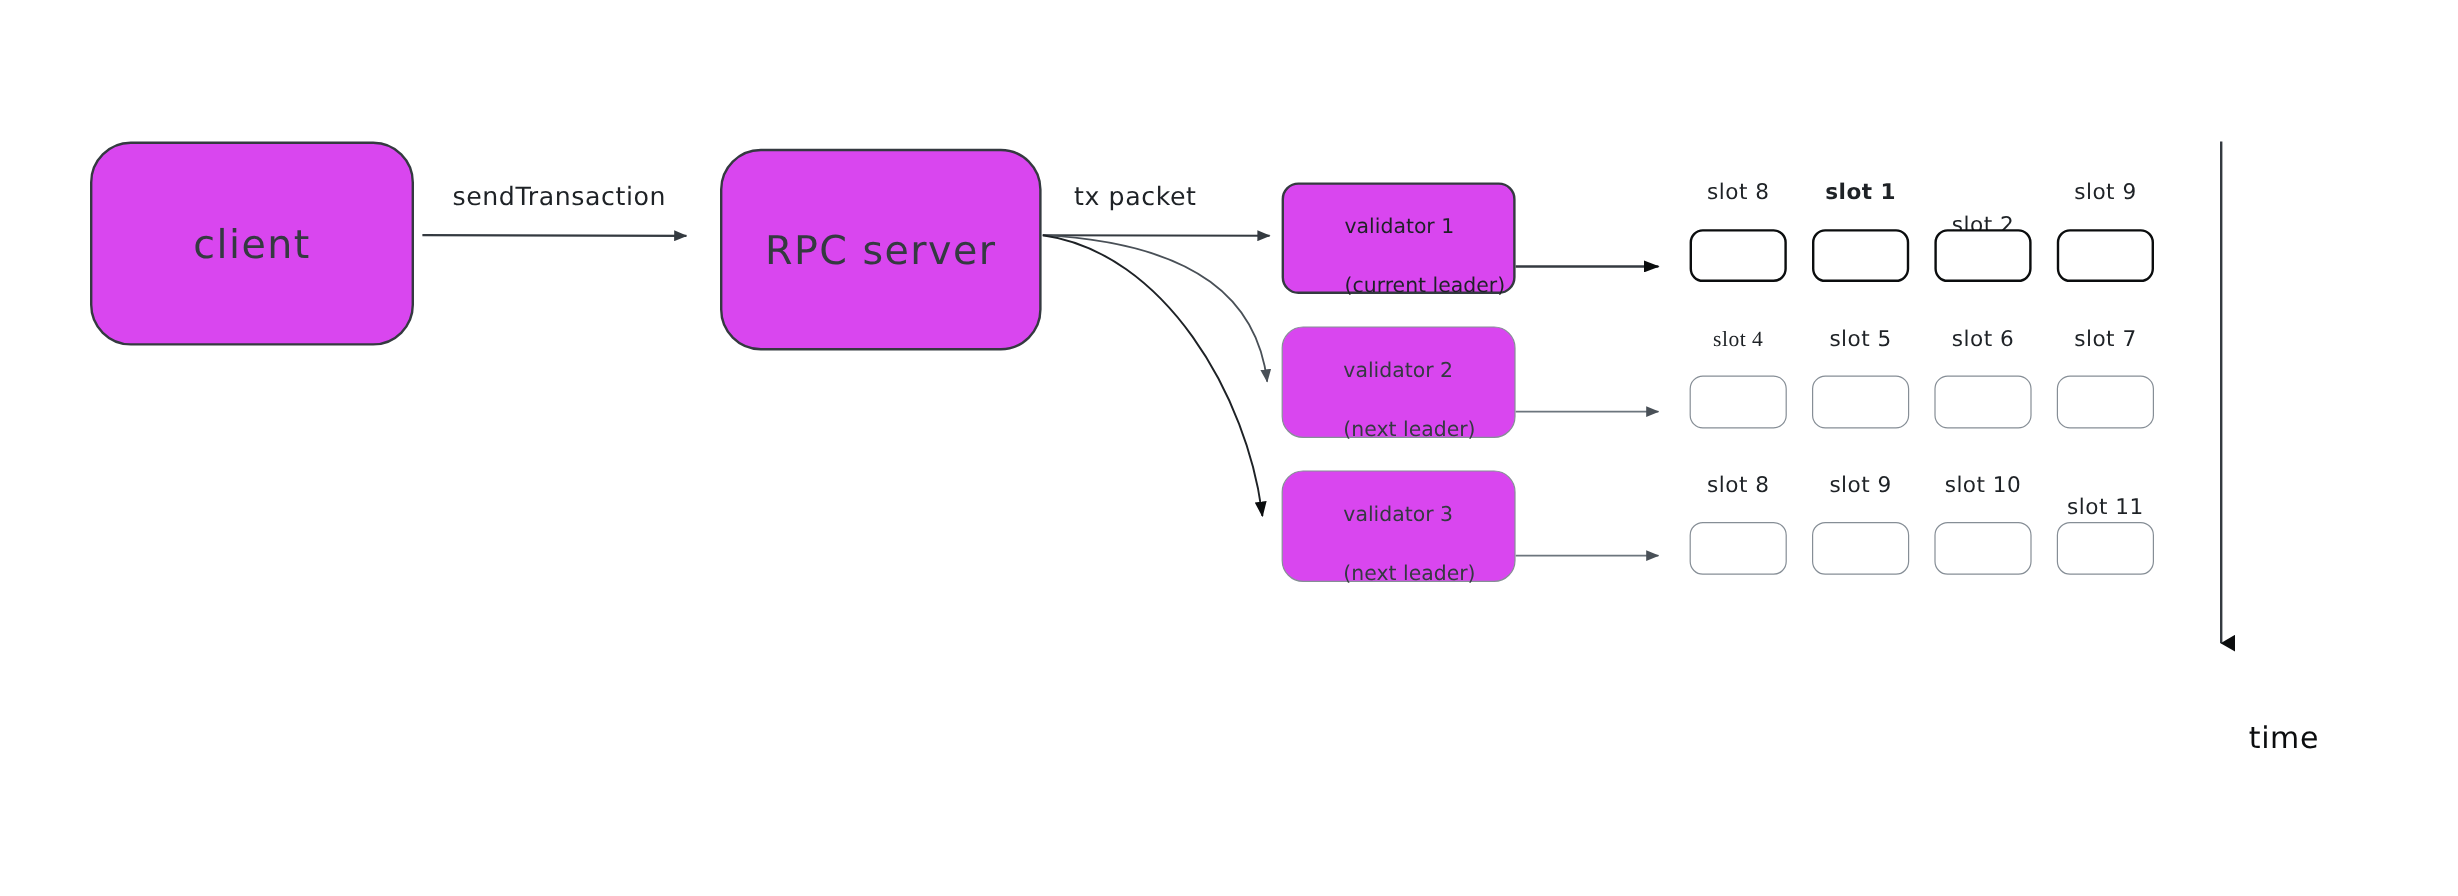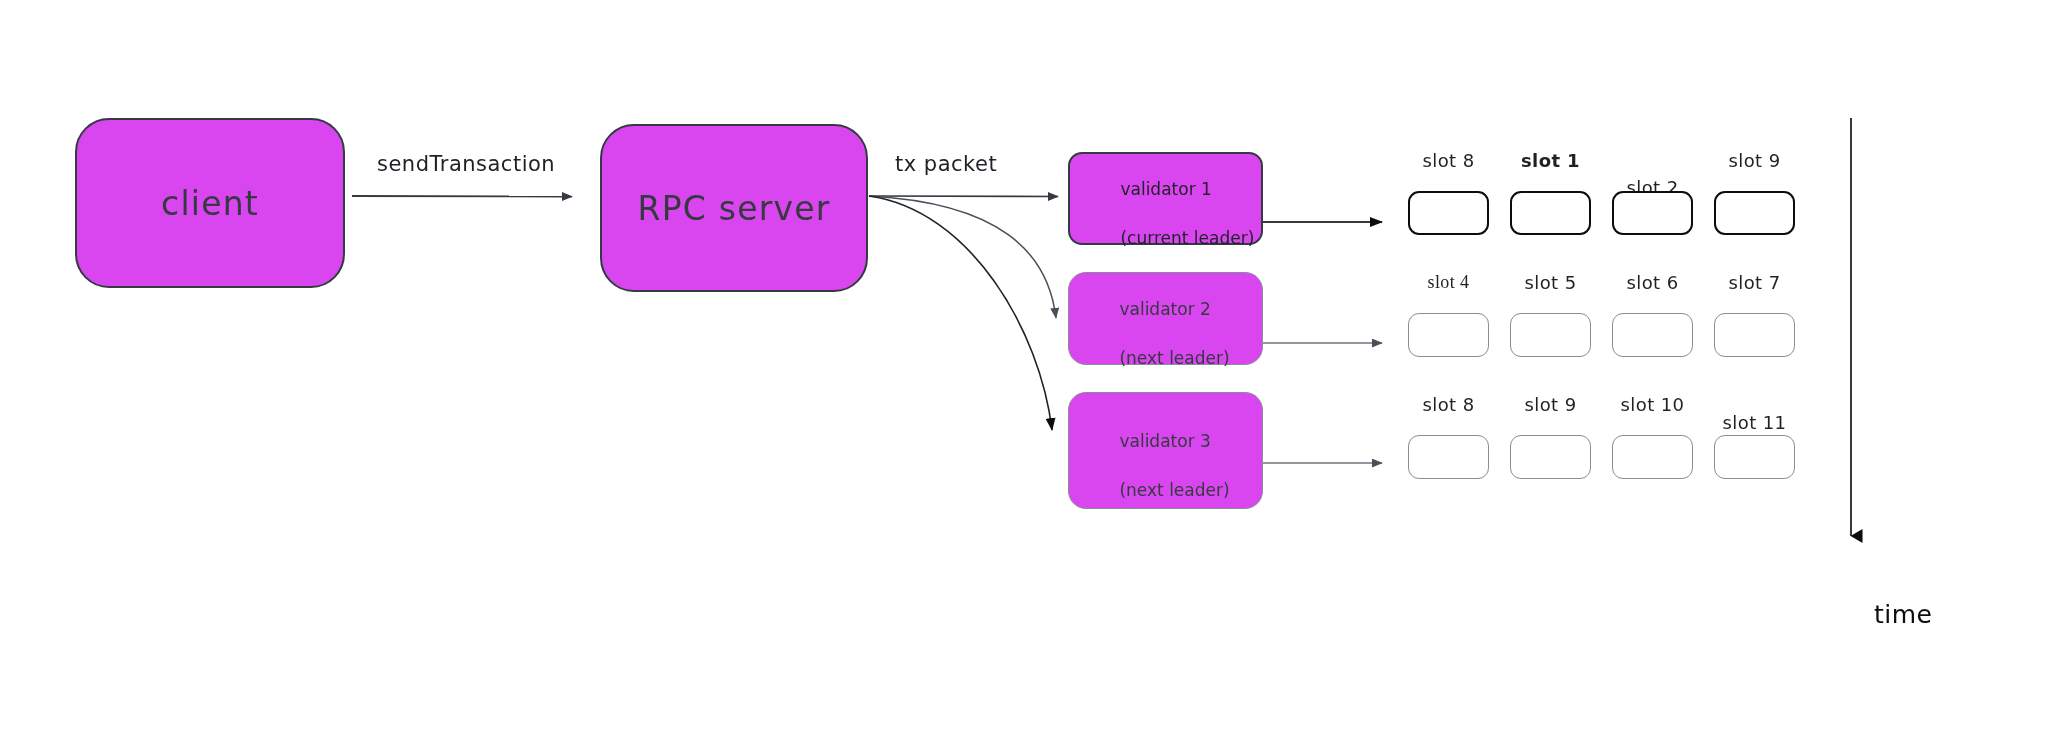--- a/index.html
+++ b/index.html
@@ -166,21 +166,21 @@
     </div>
   </div>
 
   <div class="node-box validator-box inactive" style="left:1068px; top:272px; width:195px; height:93px;">
     <div class="validator-label">
       <span>validator 2</span><br>
       <span>(next leader)</span>
     </div>
   </div>
 
-  <div class="node-box validator-box inactive" style="left:1068px; top:392px; width:195px; height:117px;">
+  <div class="node-box validator-box inactive" style="left:1068px; top:392px; width:195px; height:93px;">
     <div class="validator-label">
       <span>validator 3</span><br>
       <span>(next leader)</span>
     </div>
   </div>
 
   <div class="slot-label" style="left:1408px; top:150px; width:81px;">slot 8</div>
   <div class="slot-label" style="left:1510px; top:150px; width:81px;font-weight:bold;">slot 1</div>
   <div class="slot-label" style="left:1612px; top:150px; width:81px;margin-top:27px;">slot 2</div>
   <div class="slot-label" style="left:1714px; top:150px; width:81px;">slot 9</div>

